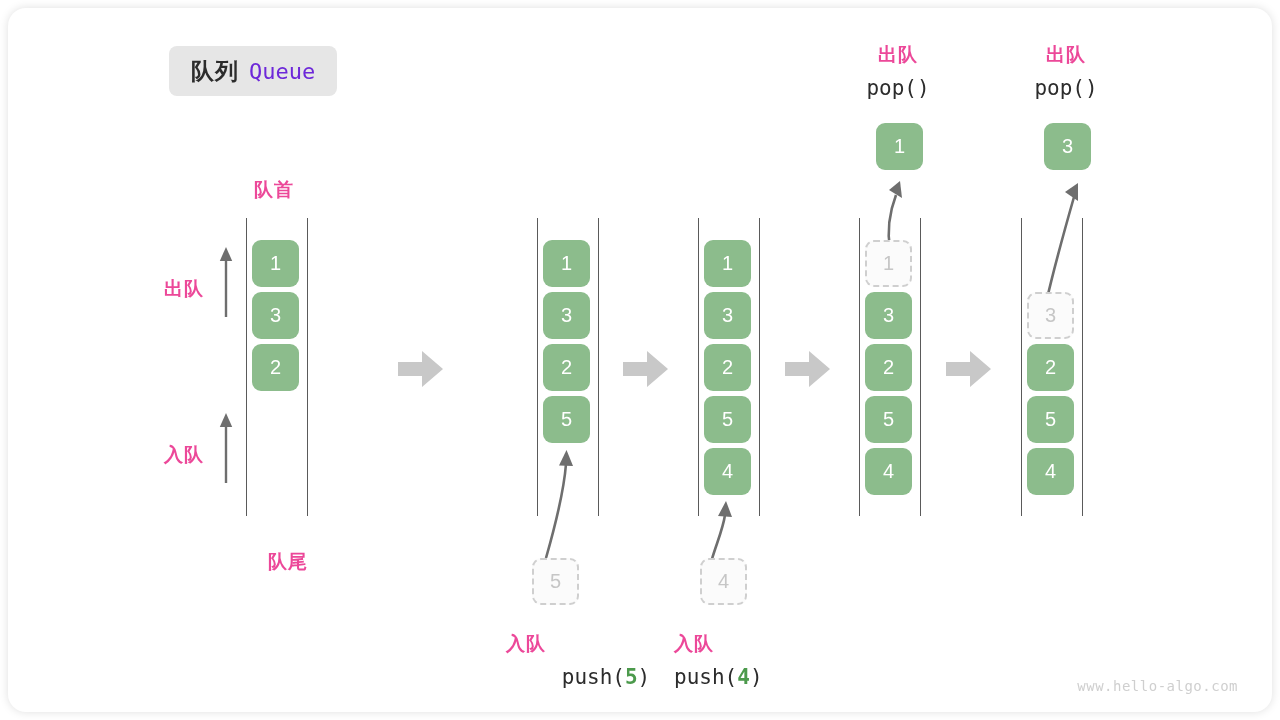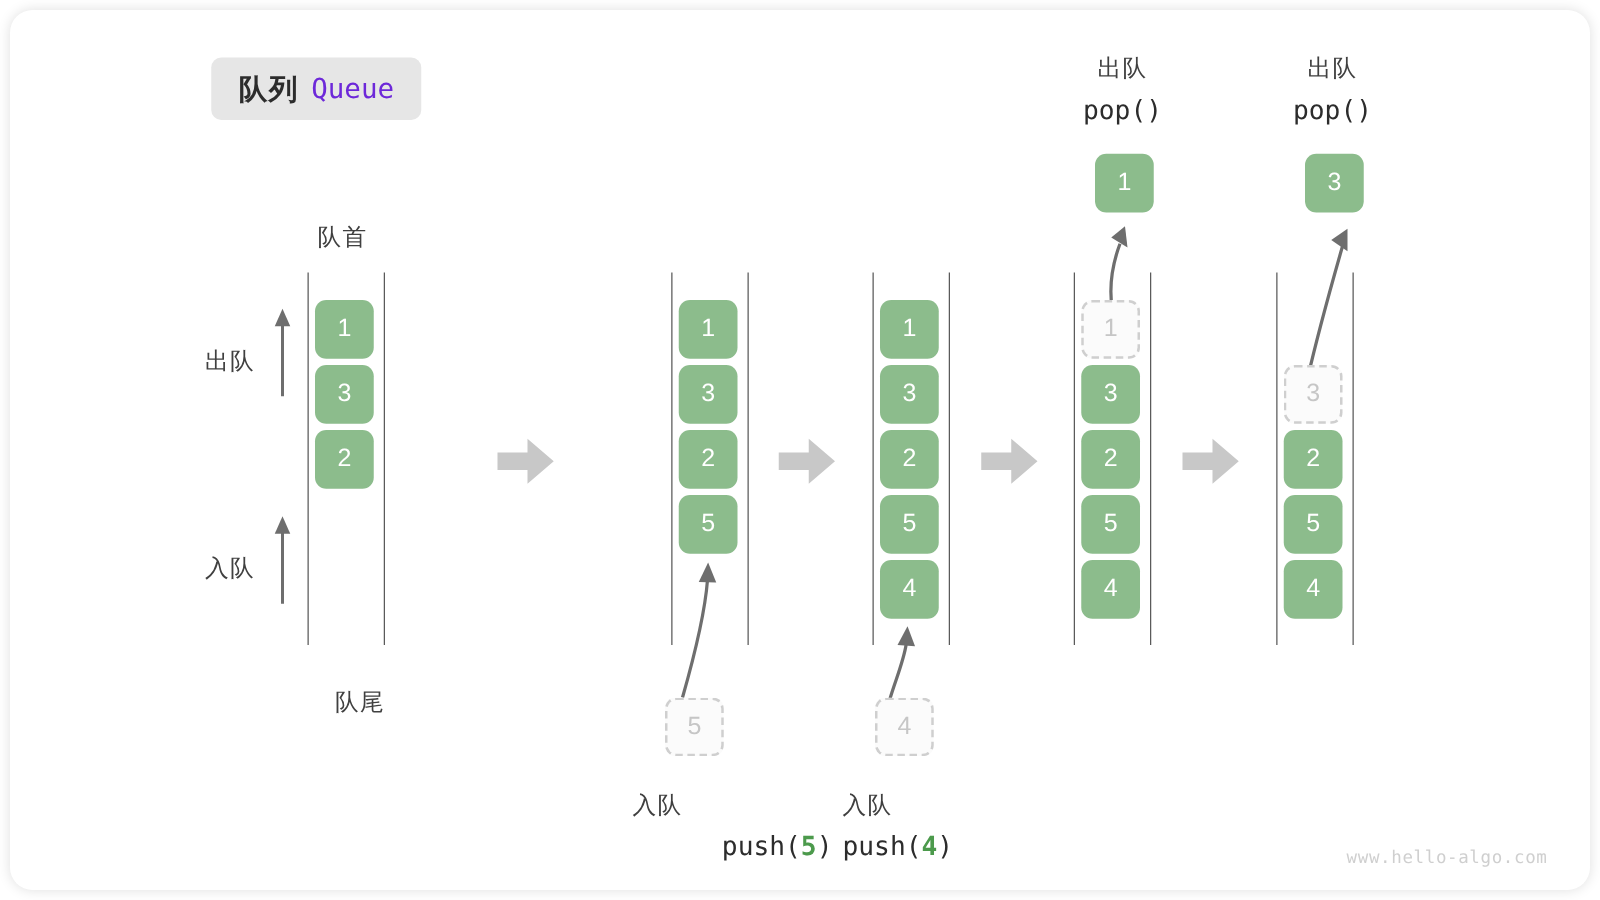--- a/index.html
+++ b/index.html
@@ -46,22 +46,22 @@
   }
   #title-badge .en {
     font-family: "DejaVu Sans Mono", "Liberation Mono", monospace;
     font-size: 22px;
     color: #6d28d9;
   }
 
   
   .cn-label {
     font-size: 19px;
-    font-weight: normal;
-    color: #404040;
+    font-weight: bold;
+    color: #ec4899;
     letter-spacing: 1px;
     text-align: center;
     white-space: nowrap;
   }
   .mono-label {
     font-family: "DejaVu Sans Mono", "Liberation Mono", monospace;
     font-size: 21px;
     color: #2c2c2c;
     text-align: center;
     white-space: nowrap;
@@ -156,21 +156,21 @@
   </div>
 
   <svg class="abs" style="left:520px; top:430px;" width="60" height="125">
     <path d="M18 120 C26 92, 36 52, 38 26" stroke="#6e6e6e" stroke-width="2.6" fill="none"></path>
     <path d="M38.5 12 L45 28 L31 27.5 Z" fill="#6e6e6e"></path>
   </svg>
 
   <div class="abs cell ghost" style="left:524px; top:550px;">5</div>
 
   <div class="abs cn-label" style="left:498px; top:623px; width:100px; text-align:left;">入队</div>
-  <div class="abs mono-label" style="left:498px; top:657px; width:160px; text-align:right;">push(<span class="arg">5</span>)</div>
+  <div class="abs mono-label" style="left:518px; top:657px; width:160px; text-align:center;">push(<span class="arg">5</span>)</div>
 
   <svg class="abs sep-arrow" style="left:615px; top:341px;" viewBox="0 0 46 40">
     <path d="M0 13 H24 V2 L45 20 L24 38 V27 H0 Z" fill="#c8c8c8"></path>
   </svg>
 
   <div class="abs rail" style="left:690px; top:210px; height:298px;"></div>
   <div class="abs rail" style="left:751px; top:210px; height:298px;"></div>
 
   <div class="abs" style="left:696px; top:232px; width:47px; height:276px;">
     <div class="cell" style="top:0px;">1</div>

